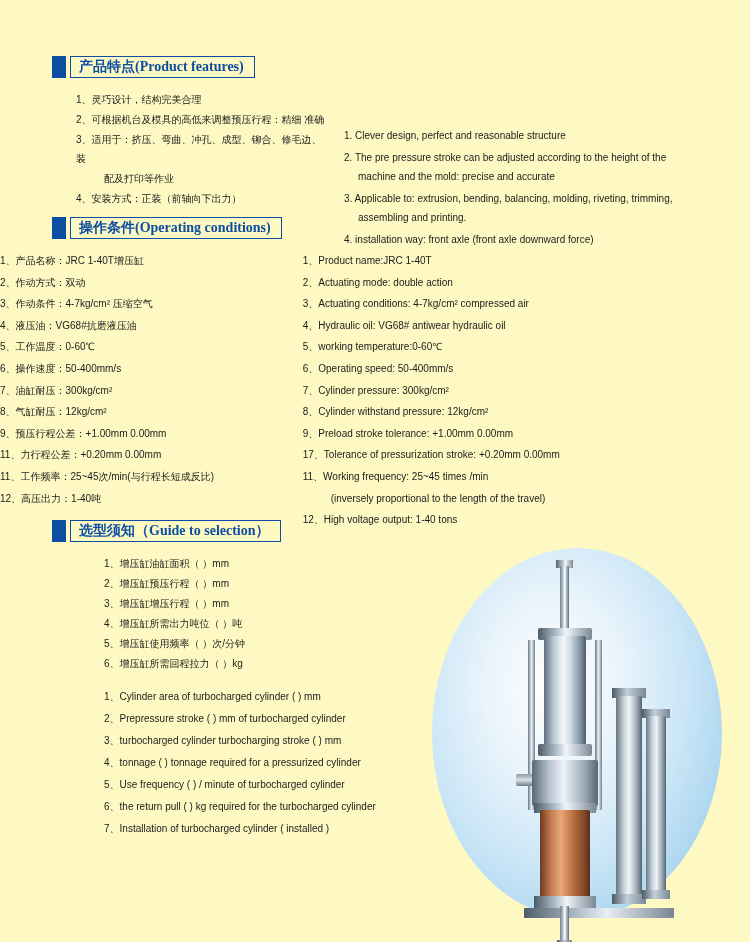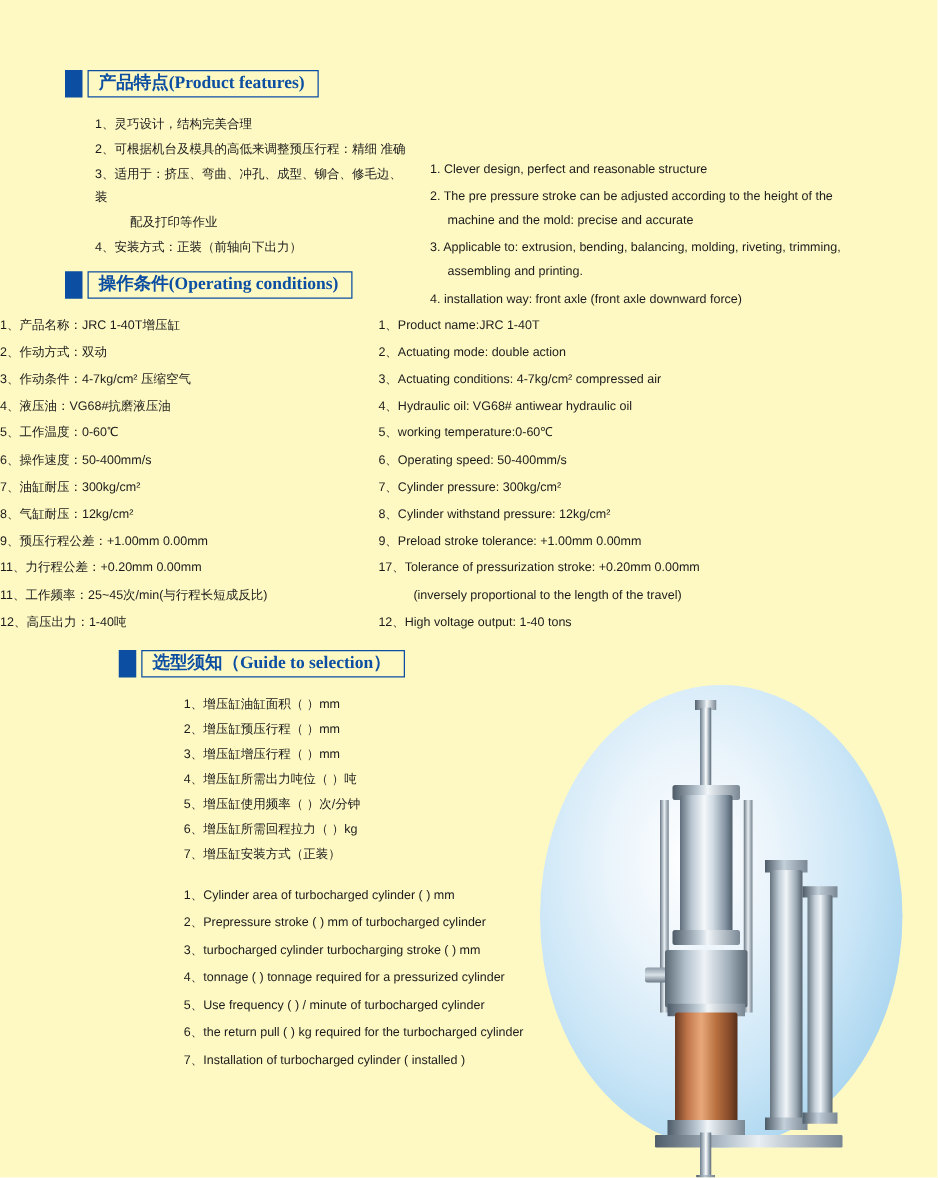--- a/index.html
+++ b/index.html
@@ -75,21 +75,21 @@
   
   #sec-conditions { position: absolute; left: 0; top: 217px; width: 633px; }
   #sec-conditions .cols { display: flex; }
   #sec-conditions .col-cn { width: 336px; }
   #sec-conditions .col-en { width: 380px; padding-left: 6px; }
   #sec-conditions .col-cn li,
   #sec-conditions .col-en li { line-height: 20.6px; }
   .sub { padding-left: 28px; }
 
   
-  #sec-guide { position: absolute; left: 0; top: 520px; width: 697px; margin-left: 43px; }
+  #sec-guide { position: absolute; left: 0; top: 520px; width: 697px; }
   #sec-guide .body { padding-left: 104px; width: 470px; }
   #sec-guide .gap { height: 12px; }
   #sec-guide .en li { line-height: 21px; }
 
   
   .product-art {
     position: absolute;
     left: 432px;
     top: 548px;
     width: 300px;
@@ -255,20 +255,21 @@
           <li>1、Product name:JRC 1-40T</li>
           <li>2、Actuating mode: double action</li>
           <li>3、Actuating conditions: 4-7kg/cm² compressed air</li>
           <li>4、Hydraulic oil: VG68# antiwear hydraulic oil</li>
           <li>5、working temperature:0-60℃</li>
           <li>6、Operating speed: 50-400mm/s</li>
           <li>7、Cylinder pressure: 300kg/cm²</li>
           <li>8、Cylinder withstand pressure: 12kg/cm²</li>
           <li>9、Preload stroke tolerance: +1.00mm 0.00mm</li>
           <li>17、Tolerance of pressurization stroke: +0.20mm 0.00mm</li>
+          <li>11、Working frequency: 25~45 times /min</li>
           <li class="sub">(inversely proportional to the length of the travel)</li>
           <li>12、High voltage output: 1-40 tons</li>
         </ul>
       </div>
     </div>
   </div>
 
   <div id="sec-guide">
     <div class="section-head">
       <div class="bar"></div>
@@ -277,21 +278,20 @@
       </div>
     </div>
     <div class="body">
       <ul class="plain cn">
         <li>1、增压缸油缸面积（ ）mm</li>
         <li>2、增压缸预压行程（ ）mm</li>
         <li>3、增压缸增压行程（ ）mm</li>
         <li>4、增压缸所需出力吨位（ ）吨</li>
         <li>5、增压缸使用频率（ ）次/分钟</li>
         <li>6、增压缸所需回程拉力（ ）kg</li>
-        <li>7、增压缸安装方式（正装）</li>
       </ul>
       <div class="gap"></div>
       <ul class="plain en">
         <li>1、Cylinder area of turbocharged cylinder ( ) mm</li>
         <li>2、Prepressure stroke ( ) mm of turbocharged cylinder</li>
         <li>3、turbocharged cylinder turbocharging stroke ( ) mm</li>
         <li>4、tonnage ( ) tonnage required for a pressurized cylinder</li>
         <li>5、Use frequency ( ) / minute of turbocharged cylinder</li>
         <li>6、the return pull ( ) kg required for the turbocharged cylinder</li>
         <li>7、Installation of turbocharged cylinder ( installed )</li>

